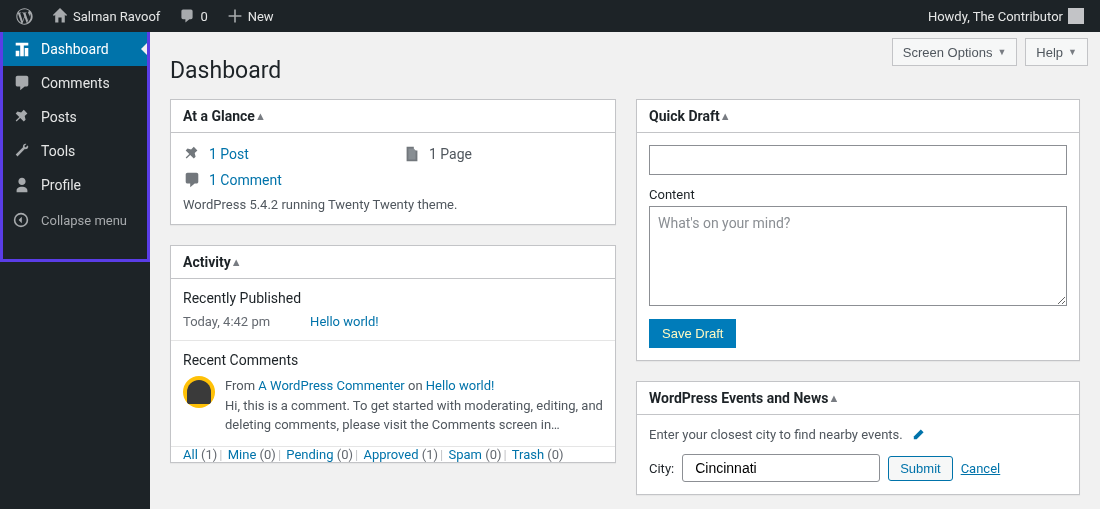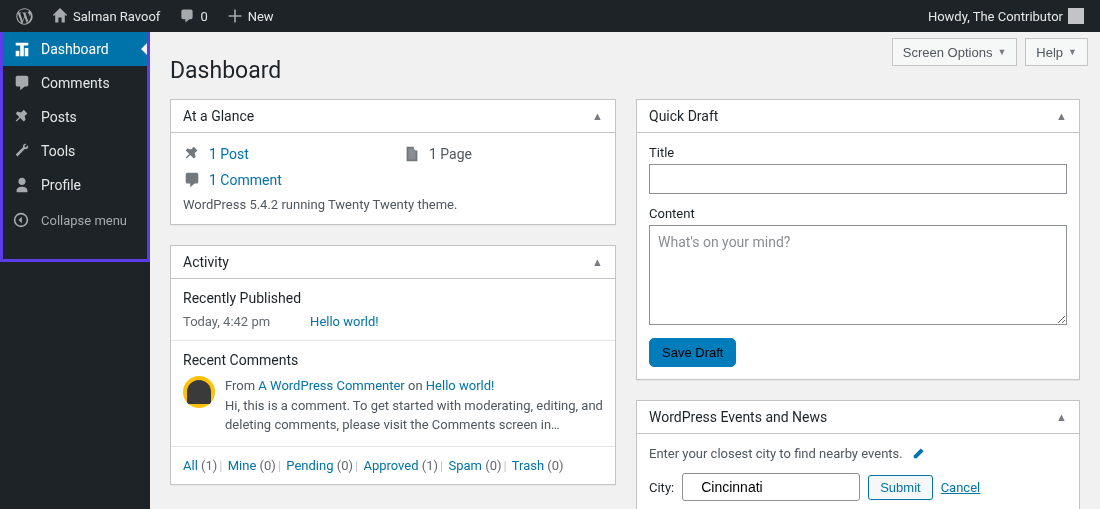--- a/index.html
+++ b/index.html
@@ -30,59 +30,59 @@
 
 .main{flex:1;padding:5px 20px 20px;overflow:hidden;position:relative}
 .topbuttons{position:absolute;right:12px;top:6px;display:flex;gap:8px}
 .tb-btn{background:#f6f7f7;border:1px solid #c3c4c7;height:28px;padding:0 10px;font-size:13px;color:#50575e;display:flex;align-items:center;gap:5px;cursor:pointer}
 .tb-btn .tri{font-size:9px;color:#787c82}
 h1.page-title{font-size:23px;font-weight:400;color:#1d2327;padding:20px 0 15px}
 
 .cols{display:flex;gap:20px}
 .col{flex:1;display:flex;flex-direction:column;gap:20px}
 .postbox{background:#fff;border:1px solid #c3c4c7;box-shadow:0 1px 1px rgba(0,0,0,.04)}
-.pb-head{display:flex;align-items:center;justify-content:space-between;padding:8px 12px;border-bottom:1px solid #c3c4c7;font-size:14px;font-weight:400;color:#1d2327}
+.pb-head{display:flex;align-items:center;padding:8px 12px;border-bottom:1px solid #c3c4c7;font-size:14px;font-weight:700;color:#1d2327}
 .pb-head .toggle{font-size:11px;color:#787c82;cursor:pointer}
 .pb-body{padding:12px}
 
 
 .glance-row{display:flex;gap:20px;margin-bottom:8px}
 .glance-item{display:flex;align-items:center;gap:8px;font-size:14px;width:200px}
 .glance-item .gi-icn{font-size:18px;color:#888e93}
 .glance-item a{color:#0073aa}
 .wp-ver{font-size:13px;color:#50575e;margin-top:6px}
 
 
 .act-section{padding:11px 12px}
 .act-h{font-size:14px;font-weight:400;color:#1d2327;margin-bottom:8px}
 .act-row{display:flex;gap:40px;font-size:13px}
 .act-time{color:#646970}
 .act-sep{border-top:1px solid #e5e5e5}
 .comment-blk{display:flex;gap:10px;margin-top:0}
 .avatar-circle{width:32px;height:32px;border-radius:50%;background:#ffc107;flex-shrink:0;position:relative;overflow:hidden}
 .avatar-circle::after{content:"";position:absolute;inset:4px;background:#3a3a3a;border-radius:50% 50% 0 0}
 .comment-txt{font-size:13px;color:#50575e;line-height:1.5}
-.subsub{border-top:1px solid #e5e5e5;padding:11px 12px;font-size:13px;color:#646970}
+.subsub{border-top:1px solid #e5e5e5;padding:0 12px;font-size:13px;color:#646970}
 .subsub a{color:#0073aa}
 .subsub .cnt{color:#646970}
 .subsub .sep{color:#c3c4c7;margin:0 2px}
 
 
 .qd-label{display:block;font-size:13px;color:#1d2327;margin-bottom:4px}
 .qd-input{width:100%;border:1px solid #8c8f94;padding:4px 8px;font-size:14px;height:30px;background:#fff}
 .qd-textarea{width:100%;border:1px solid #8c8f94;padding:8px;font-size:14px;height:100px;resize:vertical;font-family:inherit}
 .qd-textarea::placeholder{color:#8a8e93}
-.btn-primary{background:#007cba;border:1px solid #007cba;color:#000000;padding:6px 12px;font-size:13px;cursor:pointer;border-radius:5px;margin-top:10px}
+.btn-primary{background:#007cba;border:1px solid #007cba;color:#fef9c3;padding:6px 12px;font-size:13px;cursor:pointer;border-radius:0;margin-top:10px}
 
 
 .ev-intro{font-size:13px;color:#50575e;display:flex;align-items:center;gap:8px}
 .pencil{color:#0073aa;font-size:14px}
 .ev-form{display:flex;align-items:center;gap:8px;margin-top:12px}
 .ev-form label{font-size:13px}
-.ev-city{border:1px solid #8c8f94;border-radius:3px;padding:3px 18px;font-size:14px;width:178px;height:28px}
+.ev-city{border:1px solid #8c8f94;border-radius:3px;padding:3px 12px;font-size:14px;width:198px;height:28px}
 .btn-sec{background:#f6f7f7;border:1px solid #0073aa;color:#0073aa;padding:4px 11px;font-size:13px;border-radius:3px;cursor:pointer}
 
 svg{display:block}
 </style>
 </head>
 <body>
 
 <div class="adminbar">
   <div class="ab-left">
     <div class="ab-item">
@@ -276,21 +276,20 @@
       </div>
 
       <div class="col">
 
         <div class="postbox">
           <div class="pb-head">
               <span>Quick Draft</span>
               <span class="toggle">▲</span>
             </div>
           <div class="pb-body">
-            <label class="qd-label">Title</label>
             <input class="qd-input" type="text" style="">
             <label class="qd-label" style="margin-top:12px">Content</label>
             <textarea class="qd-textarea" placeholder="What's on your mind?" style=""></textarea>
             <button class="btn-primary">Save Draft</button>
           </div>
         </div>
 
         <div class="postbox">
           <div class="pb-head">
               <span>WordPress Events and News</span>

